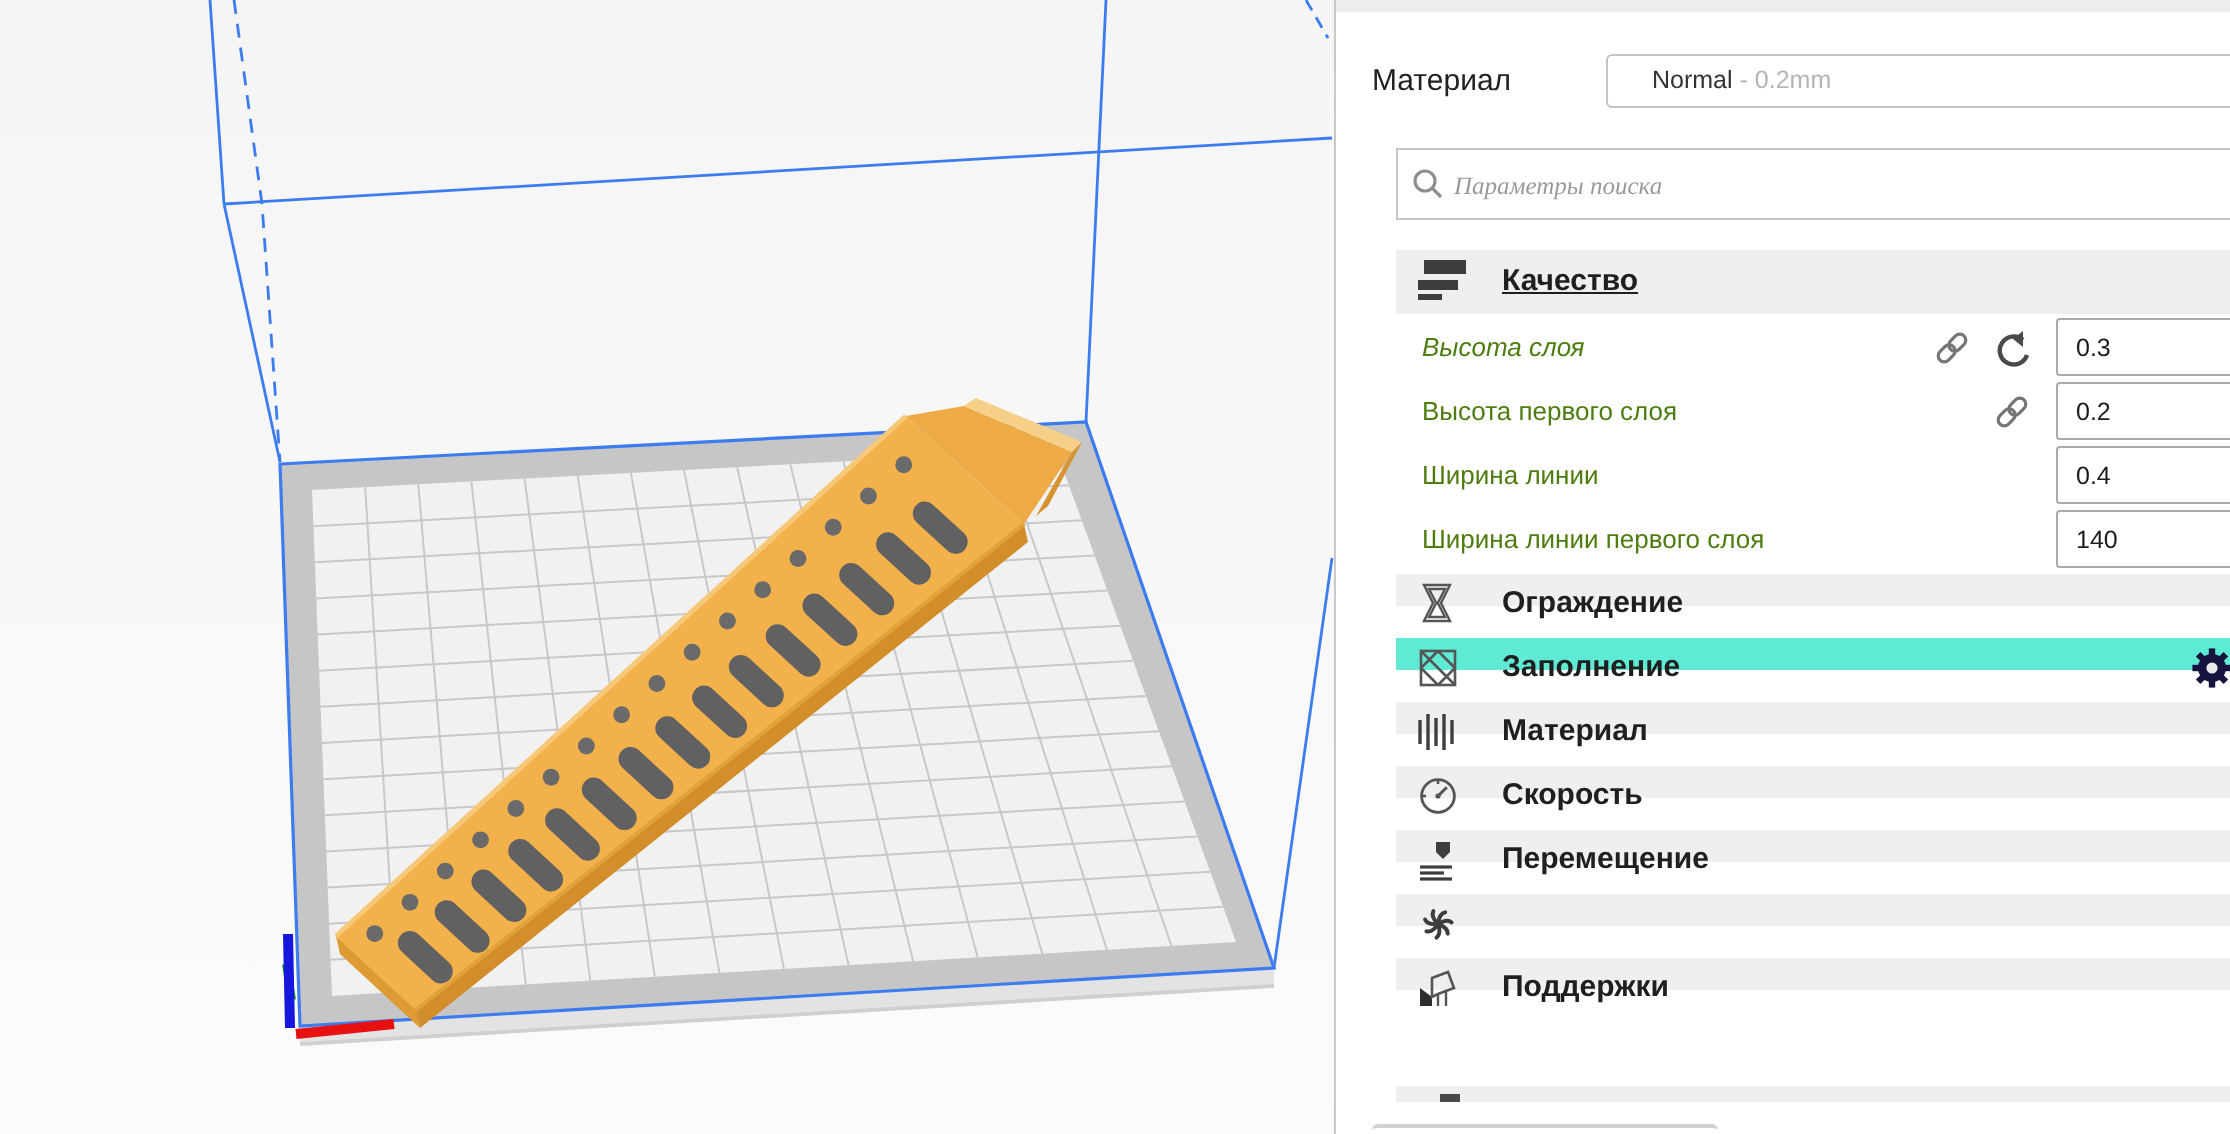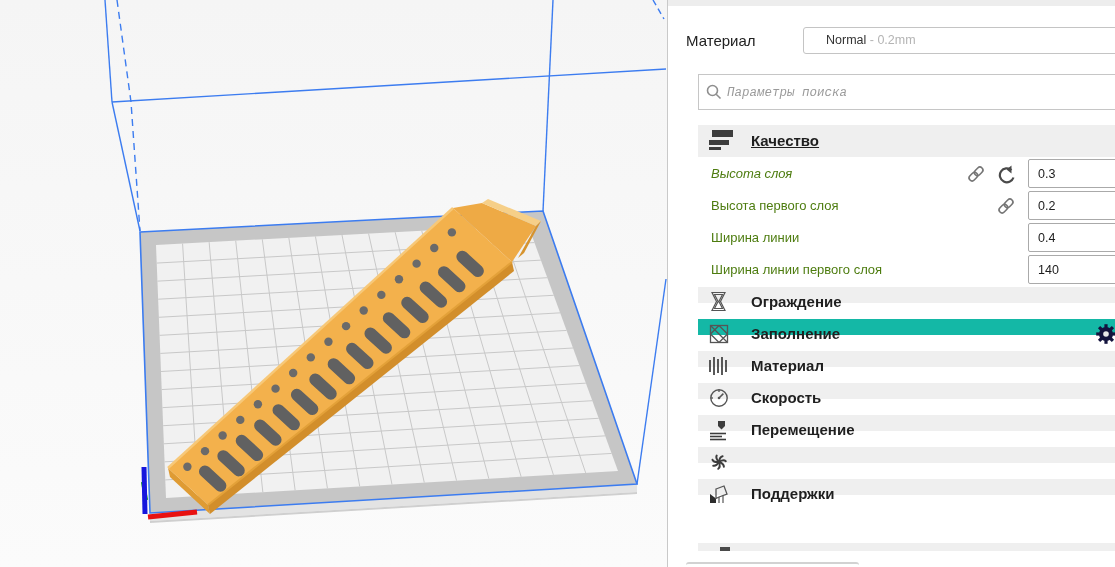--- a/index.html
+++ b/index.html
@@ -26,36 +26,36 @@
     background:#fff;border:1px solid #c4c4c4;border-radius:3px;
     font-size:12.5px;line-height:25px;padding-left:22px;color:#333;cursor:pointer;
   }
   .profile-dropdown .suffix{color:#b4b4b4;}
   .search-box{
     position:absolute;left:30px;top:74px;width:430px;height:36px;box-sizing:border-box;
     background:#fff;border:1px solid #c6c6c6;
   }
   .search-box input{
     position:absolute;left:26px;top:0;width:380px;height:34px;border:none;outline:none;
-    font-family:Liberation Mono, monospace;
+    font-family:Liberation Serif, serif;
     font-size:12.5px;font-style:italic;color:#0c4a6e;background:transparent;
   }
   .search-box input::placeholder{color:#9a9a9a;font-style:italic;}
   .search-box .mag{position:absolute;left:6px;top:8px;}
   .cat-row{
     position:absolute;left:30px;width:418px;height:16px;background:#efefef;cursor:pointer;
   }
   .cat-row.header{height:32px;}
   .cat-row .cicon{position:absolute;left:9px;top:3px;width:26px;height:24px;}
   .cat-row .clabel{
     position:absolute;left:53px;top:0;line-height:30px;font-size:15px;font-weight:700;color:#1f1f1f;
     white-space:nowrap;
   }
   .cat-row.header .clabel{line-height:32px;text-decoration:underline;}
-  .cat-row.hovered{background:#14b8a6;}
+  .cat-row.hovered{background:#5eead4;}
   .gear{position:absolute;left:396px;top:4px;width:24px;height:22px;}
   .set-row{position:absolute;left:30px;width:418px;height:29px;}
   .set-row .slabel{
     position:absolute;left:13px;top:0;line-height:29px;font-size:13px;color:#4d7c0f;white-space:nowrap;
   }
   .set-row.changed .slabel{font-style:italic;}
   .set-row .icons{position:absolute;left:266px;top:5px;width:52px;height:20px;
     display:flex;justify-content:flex-end;gap:10px;}
   .set-row input{
     position:absolute;left:330px;top:0;width:95px;height:29px;box-sizing:border-box;

